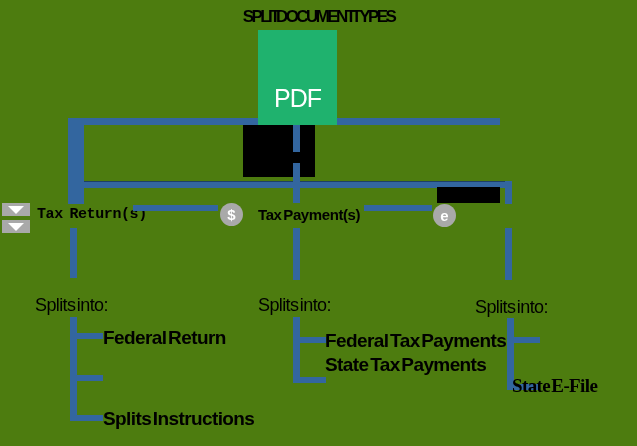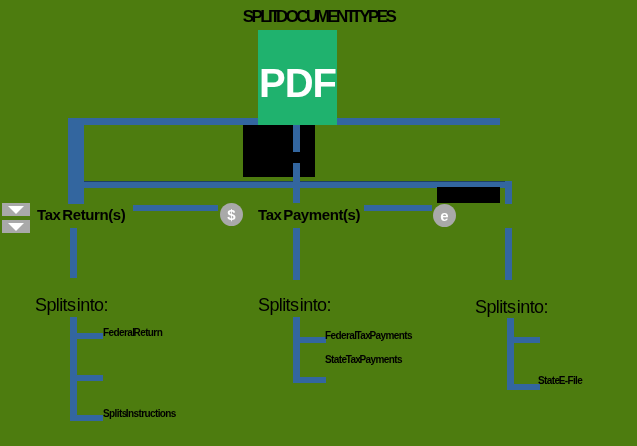--- a/index.html
+++ b/index.html
@@ -13,30 +13,30 @@
   #title{
     position:absolute;top:7px;left:0;width:637px;text-align:center;
     font-size:17px;font-weight:bold;letter-spacing:-2.6px;word-spacing:-4px;
   }
   #pdf-icon{
     position:absolute;left:258px;top:30px;width:79px;height:95px;
     background:var(--pdf_green,#1FB26E);display:flex;align-items:flex-end;justify-content:center;
     z-index:2;
   }
   #pdf-icon .pdf-label{
-    color:#fff;font-weight:bold;font-size:40px;letter-spacing:-1px;padding-bottom:19px;
+    color:#fff;font-weight:normal;font-size:25px;letter-spacing:-1px;padding-bottom:12px;
   }
   .cat-label{
     position:absolute;font-size:15px;font-weight:bold;letter-spacing:-0.4px;word-spacing:-2px;white-space:nowrap;
   }
   .splits-label{
     position:absolute;font-size:18px;font-weight:normal;letter-spacing:-0.6px;word-spacing:-3px;white-space:nowrap;
   }
   .item-label{
-    position:absolute;font-size:10px;font-weight:bold;letter-spacing:-0.6px;word-spacing:-3px;white-space:nowrap;
+    position:absolute;font-size:19px;font-weight:bold;letter-spacing:-0.6px;word-spacing:-3px;white-space:nowrap;
   }
   .circle-icon{
     position:absolute;width:23px;height:23px;border-radius:50%;
     background:var(--icon_gray,#A9A9A9);color:#fff;display:flex;align-items:center;justify-content:center;
     font-size:15px;font-weight:bold;
   }
   #tray-icon{position:absolute;left:2px;top:203px;width:28px;height:30px;}
   .z1{z-index:1}.z2{z-index:2}.z3{z-index:3}
 </style>
 </head>
@@ -64,21 +64,21 @@
     <g fill="#A9A9A9">
       <path d="M0,0 h28 v13 h-28 z"></path>
       <path d="M0,17 h28 v13 h-28 z"></path>
     </g>
     <g fill="#ffffff">
       <path d="M6,3 h16 l-8,8 z"></path>
       <path d="M6,20 h16 l-8,8 z"></path>
     </g>
   </svg>
 
-  <div class="cat-label" style="left:37px;top:206px;">Tax Return(s)</div>
+  <div class="cat-label" style="left:37px;top:206px;font-family:Liberation Mono, monospace;">Tax Return(s)</div>
 
   <div class="line" style="left:133px;top:205px;width:85px;height:6px;"></div>
 
   <div class="circle-icon" style="left:220px;top:203px;">
     <span>$</span>
   </div>
 
   <div class="cat-label" style="left:258px;top:206px;">Tax Payment(s)</div>
 
   <div class="line" style="left:364px;top:205px;width:68px;height:6px;"></div>
@@ -105,15 +105,15 @@
 
   <div class="line" style="left:293px;top:317px;width:7px;height:66px;"></div>
   <div class="line" style="left:300px;top:337px;width:26px;height:6px;"></div>
   <div class="line" style="left:300px;top:377px;width:26px;height:6px;"></div>
   <div class="item-label" style="left:325px;top:330px;">Federal Tax Payments</div>
   <div class="item-label" style="left:325px;top:354px;">State Tax Payments</div>
 
   <div class="line" style="left:507px;top:318px;width:7px;height:72px;"></div>
   <div class="line" style="left:514px;top:337px;width:26px;height:6px;"></div>
   <div class="line" style="left:514px;top:384px;width:26px;height:6px;"></div>
-  <div class="item-label" style="left:538px;top:375px;">State E-File</div>
+  <div class="item-label" style="left:512px;top:375px;font-family:Liberation Serif, serif;">State E-File</div>
 
 </div>
 
 </body></html>

